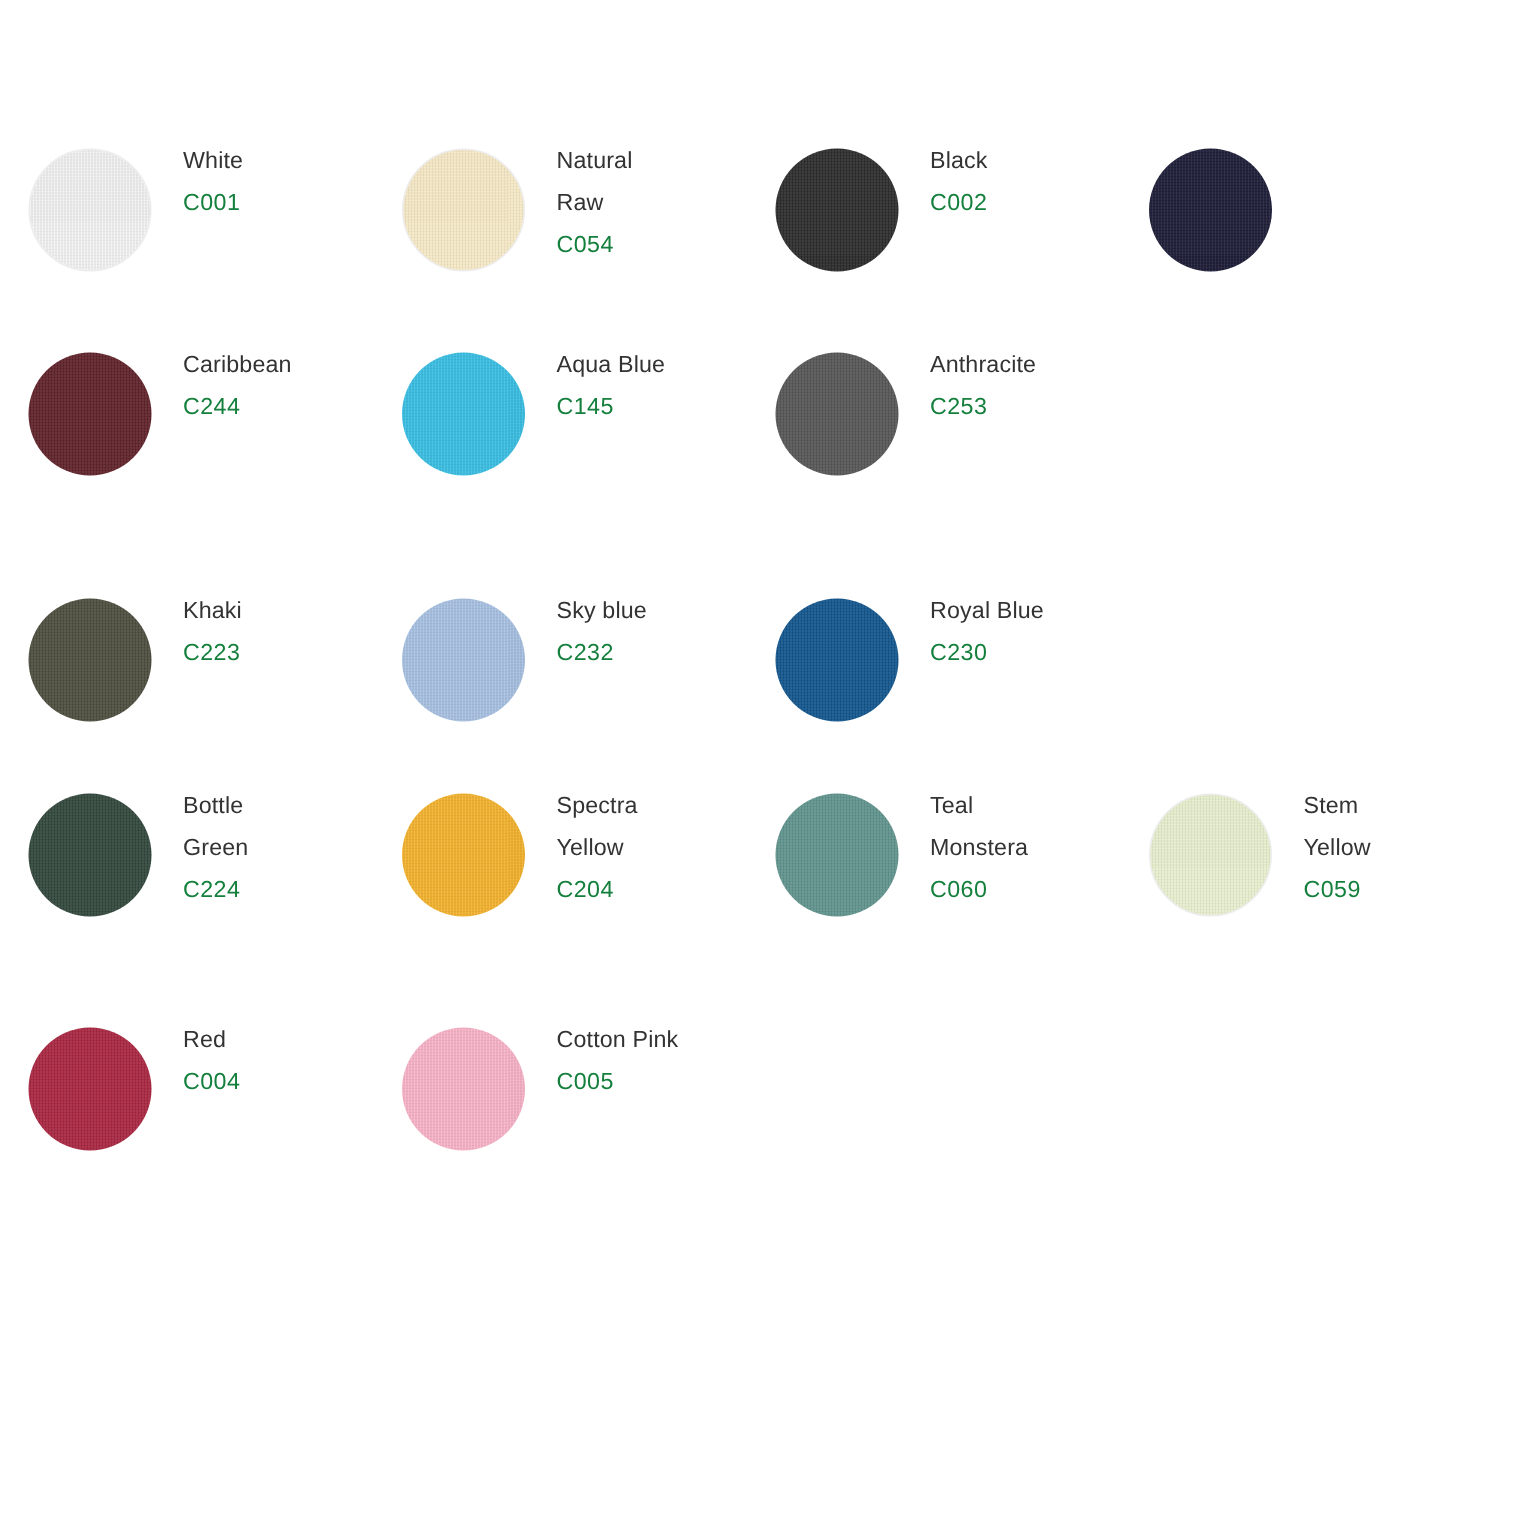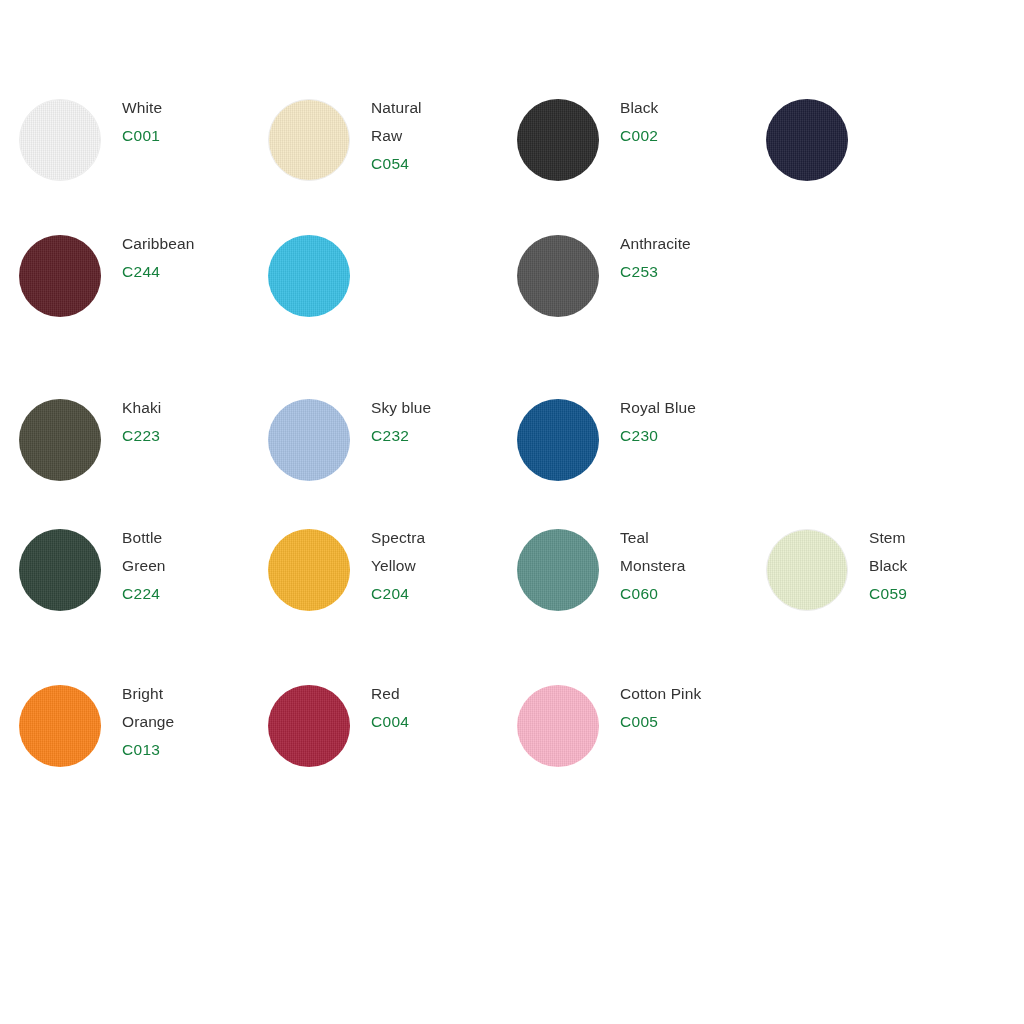--- a/index.html
+++ b/index.html
@@ -136,20 +136,24 @@
       </div>
       <div class="swatch-text">
         <div class="swatch-name">Caribbean</div>
         <div class="swatch-code">C244</div>
       </div>
     </div>
     <div class="swatch-cell">
       <div class="swatch-disc-wrap">
         <div class="swatch-disc" style="background-color: rgb(60, 192, 228);"></div>
       </div>
+      <div class="swatch-text">
+        <div class="swatch-name">Aqua Blue</div>
+        <div class="swatch-code">C145</div>
+      </div>
     </div>
     <div class="swatch-cell">
       <div class="swatch-disc-wrap">
         <div class="swatch-disc" style="background-color: rgb(85, 85, 85);"></div>
       </div>
       <div class="swatch-text">
         <div class="swatch-name">Anthracite</div>
         <div class="swatch-code">C253</div>
       </div>
     </div>
@@ -219,39 +223,29 @@
 Monstera</div>
         <div class="swatch-code">C060</div>
       </div>
     </div>
     <div class="swatch-cell">
       <div class="swatch-disc-wrap">
         <div class="swatch-disc light-edge" style="background-color: rgb(231, 238, 206);"></div>
       </div>
       <div class="swatch-text">
         <div class="swatch-name">Stem
-Black</div>
+Yellow</div>
         <div class="swatch-code">C059</div>
       </div>
     </div>
   </div>
 
   <div class="row-gap-4"></div>
 
   <div class="swatch-row">
-    <div class="swatch-cell">
-      <div class="swatch-disc-wrap">
-        <div class="swatch-disc" style="background-color: rgb(249, 131, 29);"></div>
-      </div>
-      <div class="swatch-text">
-        <div class="swatch-name">Bright
-Orange</div>
-        <div class="swatch-code">C013</div>
-      </div>
-    </div>
     <div class="swatch-cell">
       <div class="swatch-disc-wrap">
         <div class="swatch-disc" style="background-color: rgb(167, 37, 63);"></div>
       </div>
       <div class="swatch-text">
         <div class="swatch-name">Red</div>
         <div class="swatch-code">C004</div>
       </div>
     </div>
     <div class="swatch-cell">

